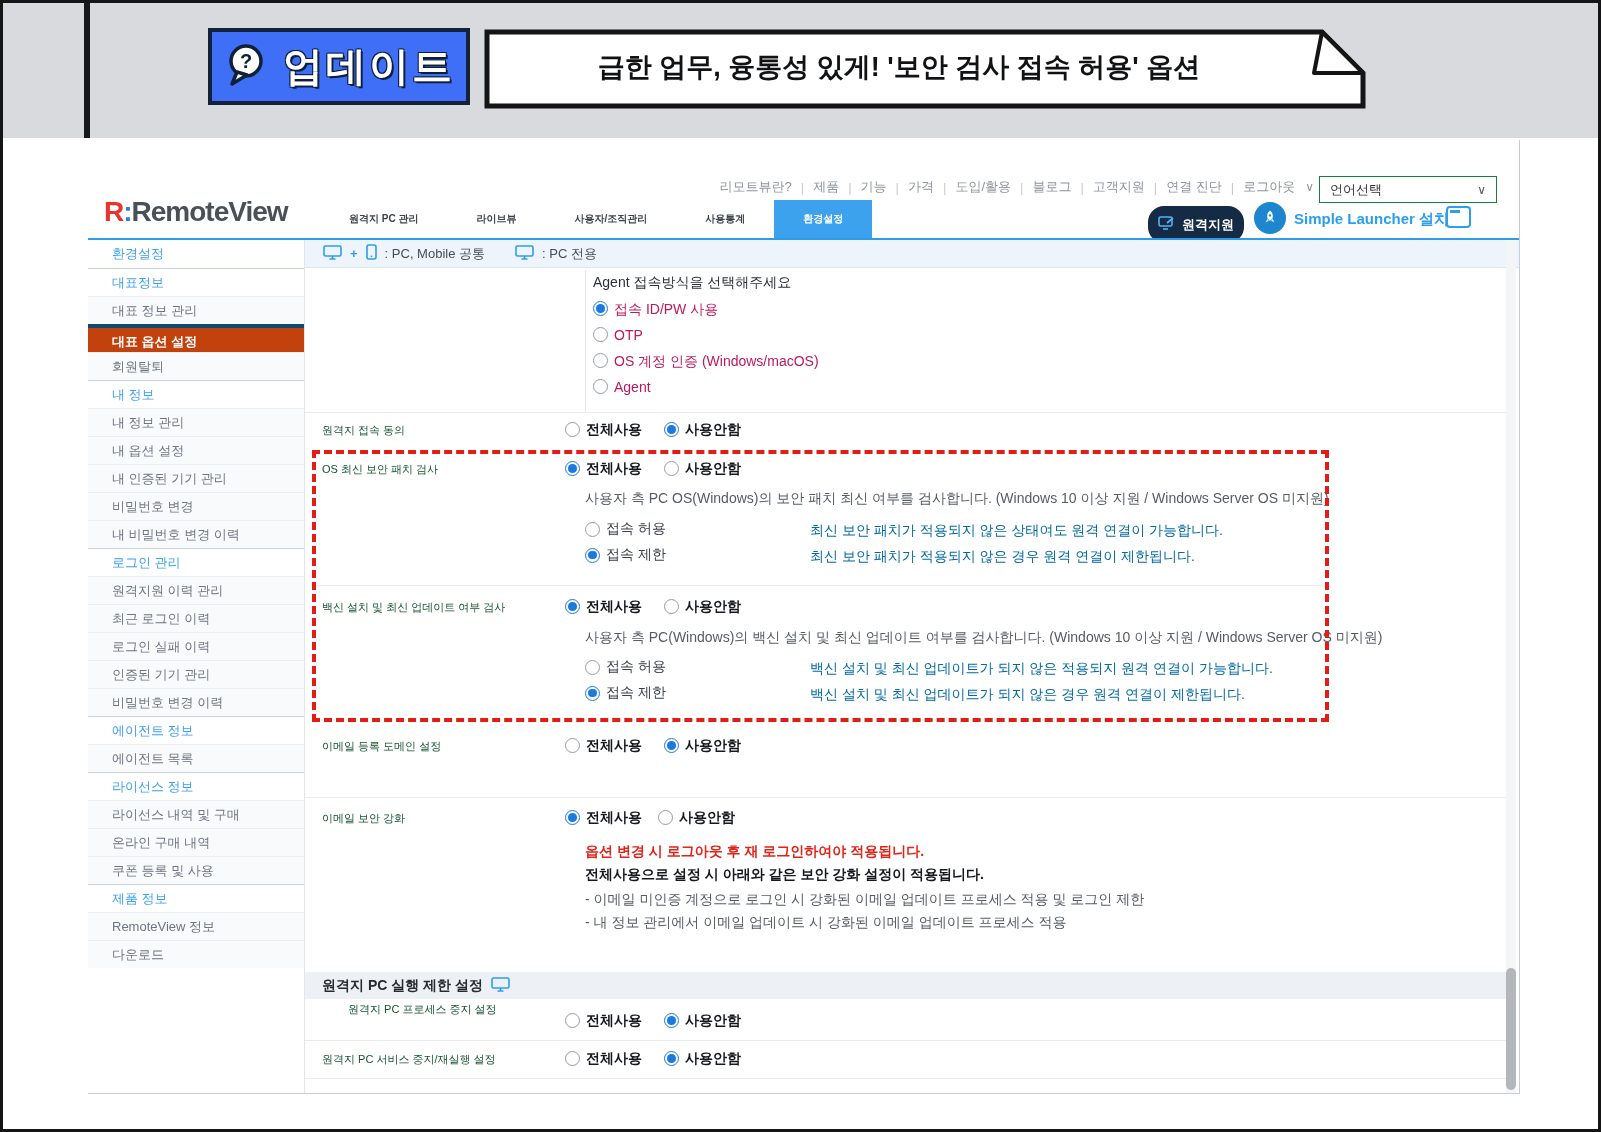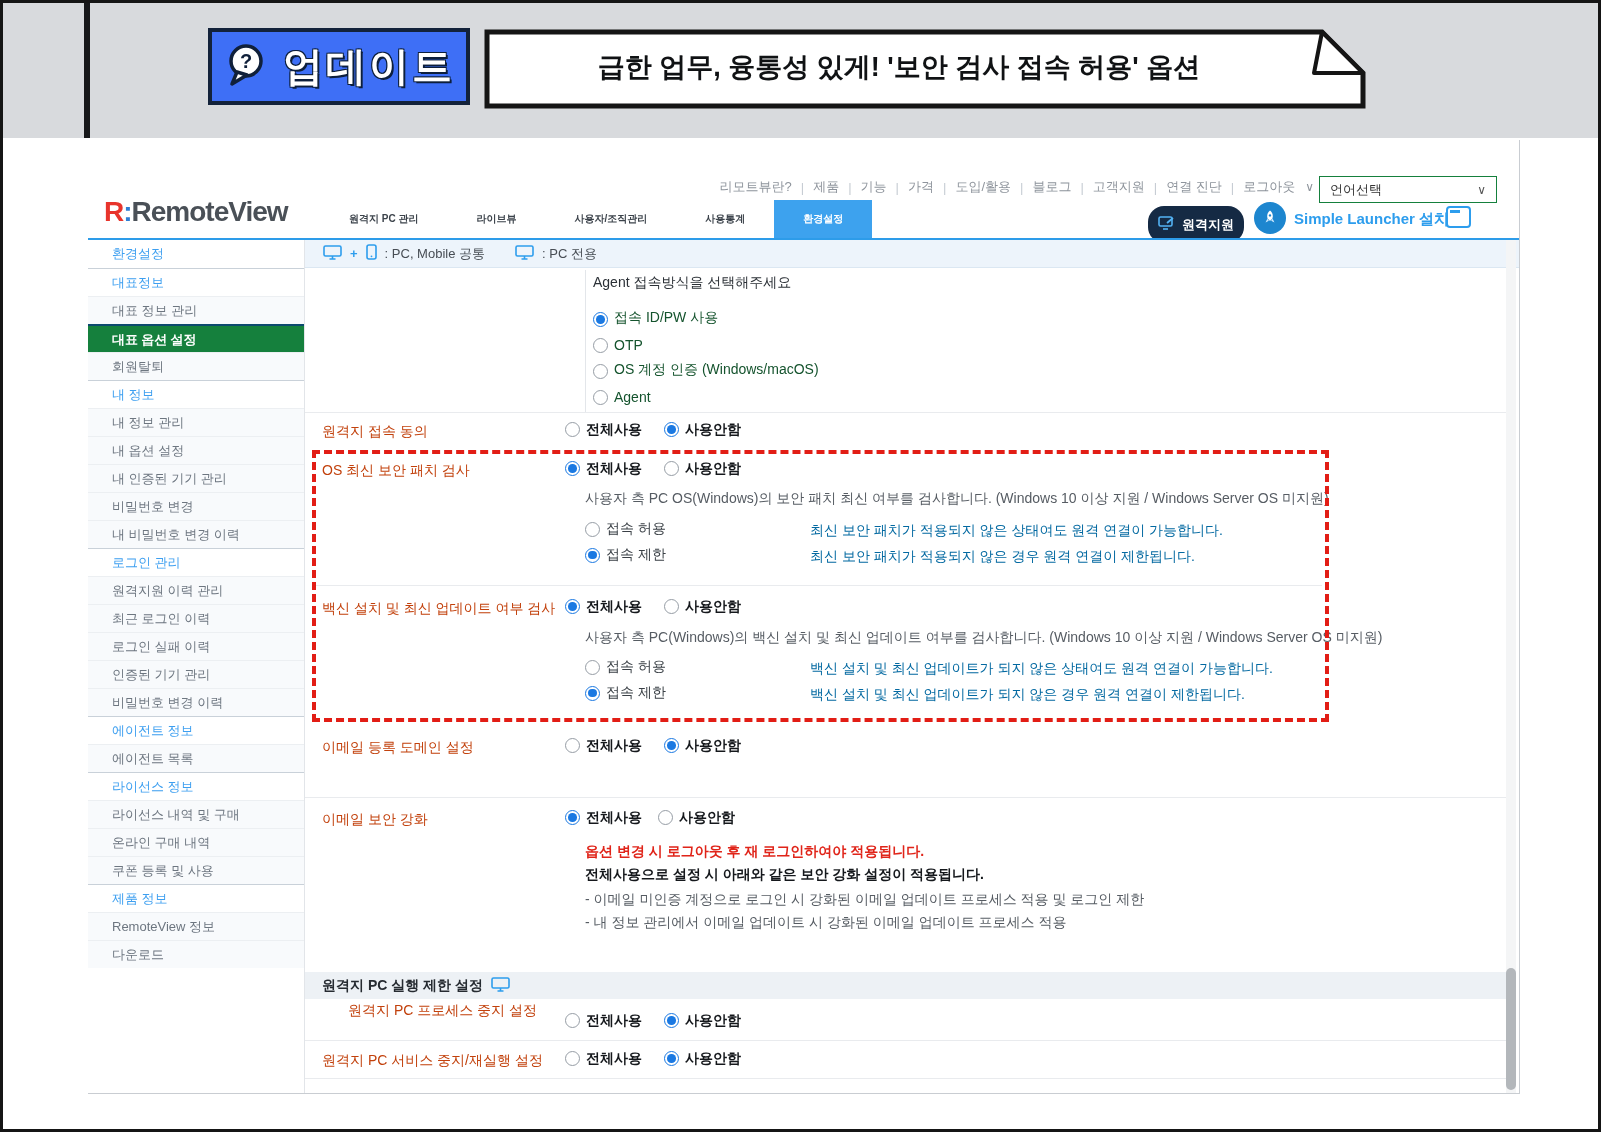--- a/index.html
+++ b/index.html
@@ -48,37 +48,37 @@
   .legend{position:absolute;left:217px;top:100px;width:1214px;height:28px;background:#edf4fb;border-bottom:1px solid #dbe7f2;
     display:flex;align-items:center;gap:8px;padding-left:18px;box-sizing:border-box;font-size:13px;color:#474d54;}
   .legend .plus{color:#2d9ded;font-weight:bold;}
   .legend .gap{width:14px;}
 
   
   .sidebar{position:absolute;left:0;top:100px;width:217px;height:853px;border-right:1px solid #e2e5e9;background:#fff;box-sizing:border-box;}
   .sb-row{height:28px;line-height:28px;padding-left:24px;font-size:13px;box-sizing:border-box;}
   .sb-group{color:#3d9ff0;border-top:1px solid #c9d1d9;background:#fff;}
   .sb-item{color:#6d7680;border-top:1px solid #eceff2;background:#f8fafc;}
-  .sb-active{background:#15803d;color:#fff;font-weight:bold;border-top:2px solid #0c4a6e;font-family:Liberation Serif, serif;}
+  .sb-active{background:#c2410c;color:#fff;font-weight:bold;border-top:4px solid #0c4a6e;}
   .sidebar .sb-row:first-child{border-top:none;}
 
   
   .content{position:absolute;left:217px;top:128px;width:1214px;height:825px;font-size:14px;}
   .abs{position:absolute;}
   .divider{position:absolute;left:0;width:1204px;height:1px;background:#e9ebee;}
-  .row-label{color:#c2410c;font-size:14px;}
+  .row-label{color:#14532d;font-size:11px;}
   .radio{display:inline-block;width:15px;height:15px;border-radius:50%;border:1.5px solid #969da5;background:#fff;
     vertical-align:-3px;margin-right:6px;position:relative;box-sizing:border-box;}
   .radio.on{border-color:#1b79e2;}
   .radio.on::after{content:"";position:absolute;left:2.2px;top:2.2px;right:2.2px;bottom:2.2px;background:#1b79e2;border-radius:50%;}
   .opt{font-weight:bold;color:#15181c;margin-right:18px;white-space:nowrap;}
   .opt-normal{font-weight:normal;color:#3a4046;margin-right:18px;white-space:nowrap;}
   .desc{color:#565c63;}
   .agent-title{color:#2b3036;margin-bottom:9px;}
-  .agent-opt{height:26px;display:flex;align-items:flex-end;color:#14532d;}
+  .agent-opt{height:26px;display:flex;align-items:flex-start;color:#be185d;}
   .vline{position:absolute;left:280px;top:2px;width:1px;height:142px;background:#e3e6ea;}
   .red-box{position:absolute;left:7px;top:182px;width:1017px;height:272px;border:4px dashed #e21d15;box-sizing:border-box;z-index:5;}
   .sub-row{position:absolute;display:flex;align-items:center;}
   .sub-desc{position:absolute;color:#0369a1;}
   .warn-red{color:#e02419;font-weight:bold;}
   .note-bold{color:#15181c;font-weight:bold;}
   .bullet{height:23px;color:#565c63;}
   .section-bar{position:absolute;left:0;top:704px;width:1204px;height:27px;background:#edf1f5;display:flex;align-items:center;
     padding-left:17px;box-sizing:border-box;gap:8px;font-weight:bold;color:#262b31;}
   .scroll-track{position:absolute;right:3px;top:100px;width:10px;height:853px;background:#f4f5f6;}
@@ -278,21 +278,21 @@
       <div class="abs row-label" style="left:17px;top:332px;">백신 설치 및 최신 업데이트 여부 검사</div>
       <div class="abs" style="left:260px;top:330px;">
         <span class="radio on"></span><span class="opt">전체사용</span>
         <span class="radio"></span><span class="opt">사용안함</span>
       </div>
       <div class="abs desc" style="left:280px;top:361px;">사용자 측 PC(Windows)의 백신 설치 및 최신 업데이트 여부를 검사합니다. (Windows 10 이상 지원 / Windows Server OS 미지원)</div>
       <div class="sub-row" style="left:280px;top:390px;">
         <span class="radio"></span>
           <span class="opt-normal">접속 허용</span>
       </div>
-      <div class="sub-desc" style="left:505px;top:392px;">백신 설치 및 최신 업데이트가 되지 않은 상태여도 원격 연결이 가능합니다.</div>
+      <div class="sub-desc" style="left:505px;top:392px;">백신 설치 및 최신 업데이트가 되지 않은 적용되지 원격 연결이 가능합니다.</div>
       <div class="sub-row" style="left:280px;top:416px;">
         <span class="radio on"></span>
           <span class="opt-normal">접속 제한</span>
       </div>
       <div class="sub-desc" style="left:505px;top:418px;">백신 설치 및 최신 업데이트가 되지 않은 경우 원격 연결이 제한됩니다.</div>
 
       <div class="abs row-label" style="left:17px;top:471px;">이메일 등록 도메인 설정</div>
       <div class="abs" style="left:260px;top:469px;">
         <span class="radio"></span><span class="opt">전체사용</span>
         <span class="radio on"></span><span class="opt">사용안함</span>

